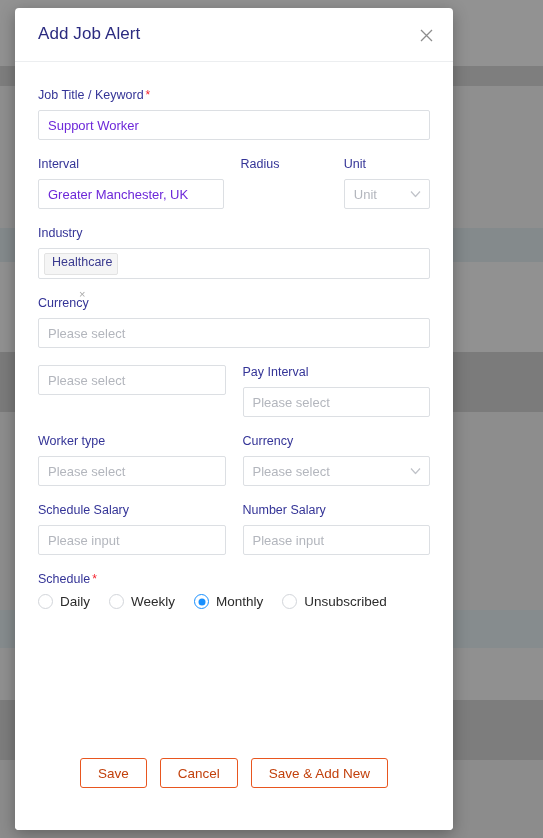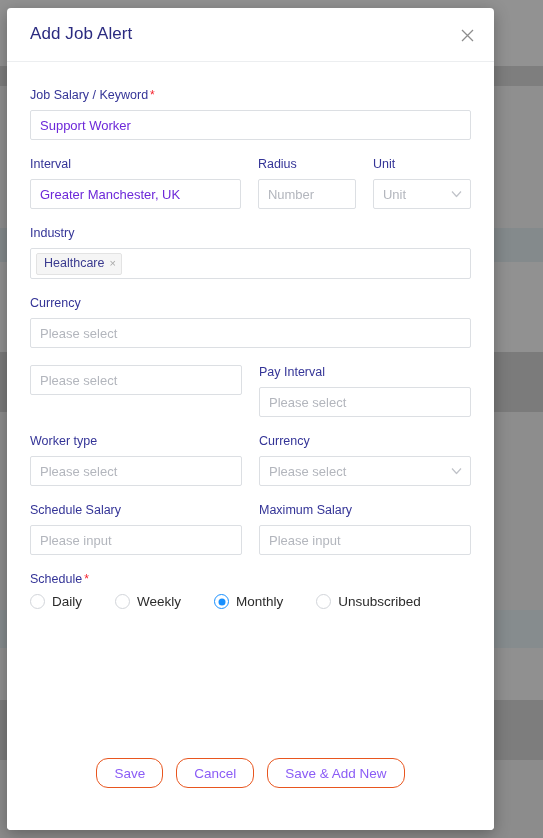--- a/index.html
+++ b/index.html
@@ -26,22 +26,22 @@
         #7b7b7b 352px, #7b7b7b 412px,
         #8d8d8d 412px, #8d8d8d 610px,
         #868c8e 610px, #868c8e 648px,
         #909090 648px, #909090 700px,
         #7d7d7d 700px, #7d7d7d 760px,
         #8c8c8c 760px, #8c8c8c 838px);
   }
 
   .modal {
     position: absolute;
-    left: 7px; top: 8px;
-    width: 487px; height: 822px;
+    left: 15px; top: 8px;
+    width: 438px; height: 822px;
     background: #ffffff;
     border-radius: 4px;
     box-shadow: 0 4px 16px rgba(0,0,0,0.30);
     overflow: hidden;
   }
 
   
   .modal-header {
     position: relative;
     height: 54px;
@@ -130,42 +130,43 @@
     border-radius: 2px;
     background: #fff;
     padding: 3px 5px;
     display: flex;
     align-items: center;
     gap: 5px;
   }
   .tag {
     display: inline-flex;
     align-items: center;
-    gap: 5px;
+    gap: 21px;
     background: #f5f5f5;
     border: 1px solid #e3e3e3;
     border-radius: 2px;
     padding: 2px 5px 2px 7px;
     font-size: 12.5px;
     color: #3a3a8f;
     height: 22px;
     line-height: 1;
+    flex-direction: column;
   }
   .tag-close {
     color: #a9a9a9;
     font-size: 11px;
     cursor: pointer;
     line-height: 1;
   }
 
   
   .radio-group {
     display: flex;
     align-items: flex-start;
-    gap: 21px;
+    gap: 7px;
     margin-top: 4px;
   }
   .radio-item {
     display: flex;
     align-items: center;
     gap: 7px;
     margin-right: 12px;
     cursor: pointer;
   }
   .radio-dot {
@@ -201,23 +202,23 @@
     height: 92px;
     display: flex;
     align-items: flex-start;
     justify-content: center;
     gap: 13px;
     padding-top: 20px;
     background: #fff;
   }
   .btn {
     border: 1px solid #e8561f;
-    color: #8b5cf6;
-    background: #fff;
-    border-radius: 12px;
+    color: #c2410c;
+    background: #fff;
+    border-radius: 3px;
     height: 30px;
     padding: 0 17px;
     font-size: 13.5px;
     cursor: pointer;
     font-family: "Liberation Sans", sans-serif;
     display: inline-flex;
     align-items: center;
     justify-content: center;
     white-space: nowrap;
   }
@@ -236,35 +237,34 @@
         <path d="M1 1 L12 12 M12 1 L1 12" stroke="#8d8d8d" stroke-width="1.3" fill="none"></path>
       </svg>
     </button>
   </div>
 
   <div class="modal-body">
 
     <div class="row">
       <div class="col-full">
         <label class="field-label">
-          <span>Job Salary / Keyword</span><span class="req">*</span>
+          <span>Job Title / Keyword</span><span class="req">*</span>
         </label>
         <input class="input" type="text" value="Support Worker" style="">
       </div>
     </div>
 
     <div class="row">
       <div class="col-half">
         <label class="field-label">Interval</label>
         <input class="input" type="text" value="Greater Manchester, UK" style="">
       </div>
       <div class="col-gap"></div>
       <div class="col-small">
         <label class="field-label">Radius</label>
-        <input class="input" type="text" placeholder="Number" style="">
       </div>
       <div class="col-gap-sm"></div>
       <div class="col-small">
         <label class="field-label">Unit</label>
         <div class="select-wrap">
           <input class="input" type="text" readonly="" placeholder="Unit" style="">
           <span class="chevron">
             <svg width="11" height="7" viewBox="0 0 11 7">
                 <path d="M1 1 L5.5 6 L10 1" stroke="#c0c3c9" stroke-width="1.2" fill="none"></path>
               </svg>
@@ -322,21 +322,21 @@
       </div>
     </div>
 
     <div class="row">
       <div class="col-half">
         <label class="field-label">Schedule Salary</label>
         <input class="input" type="text" placeholder="Please input" style="">
       </div>
       <div class="col-gap"></div>
       <div class="col-half">
-        <label class="field-label">Maximum Salary</label>
+        <label class="field-label">Number Salary</label>
         <input class="input" type="text" placeholder="Please input" style="">
       </div>
     </div>
 
     <div class="row">
       <div class="col-full">
         <label class="field-label">
           <span>Schedule</span><span class="req">*</span>
         </label>
         <div class="radio-group">

